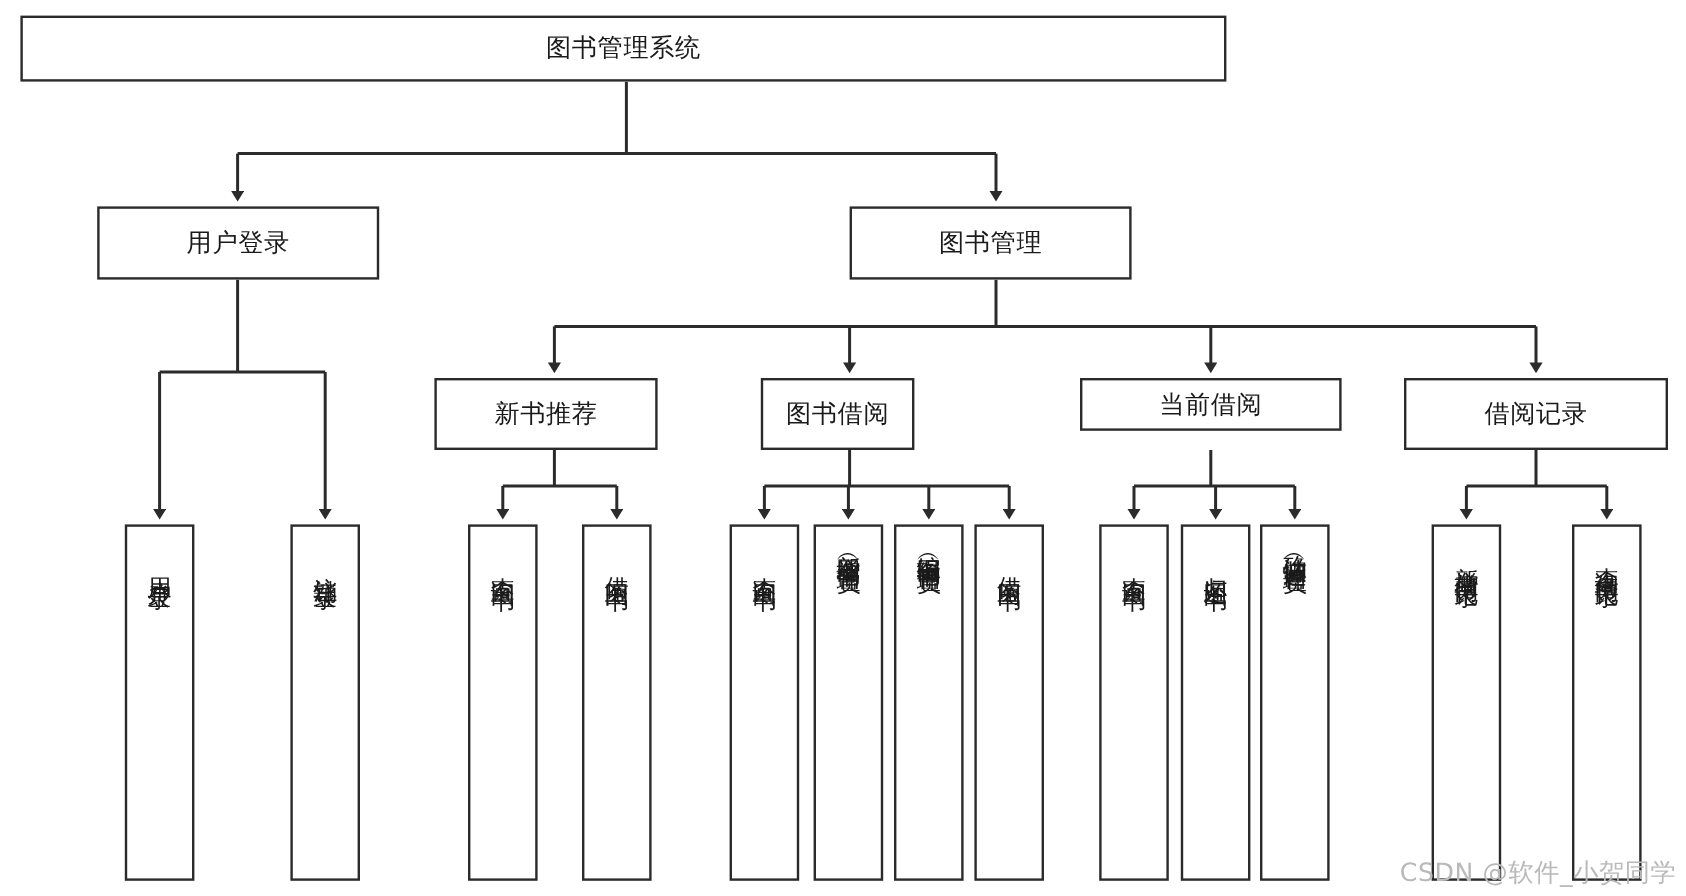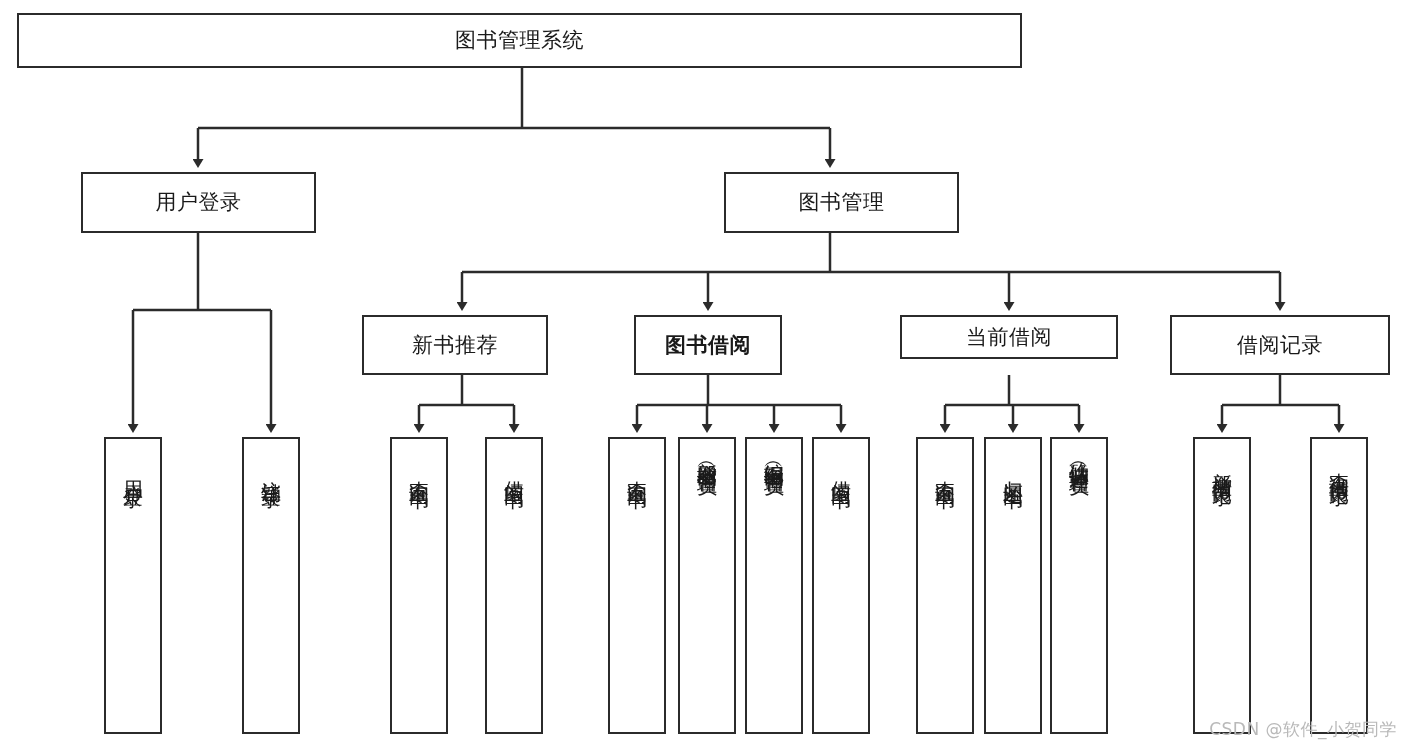--- a/index.html
+++ b/index.html
@@ -55,21 +55,21 @@
     letter-spacing: 3px;
     white-space: nowrap;
   }
   .node.vertical.tall .node-label {
     letter-spacing: 2px;
   }
   .watermark {
     position: absolute;
     right: 8px;
     bottom: 6px;
-    font-size: 17px;
+    font-size: 21px;
     color: #b9b9b9;
     letter-spacing: 0.5px;
     pointer-events: none;
     white-space: nowrap;
   }
 </style>
 </head>
 <body>
 
 <div id="diagram-root">
@@ -124,28 +124,28 @@
     </g>
   </svg>
 
   <div class="node" style="left:17px; top:13px; width:1005px; height:55px;">
     <span class="node-label">图书管理系统</span>
   </div>
 
   <div class="node" style="left:81px; top:172px; width:235px; height:61px;">
     <span class="node-label">用户登录</span>
   </div>
-  <div class="node" style="left:724px; top:172px; width:235px; height:61px;">
+  <div class="node" style="left:708px; top:172px; width:235px; height:61px;">
     <span class="node-label">图书管理</span>
   </div>
 
   <div class="node" style="left:362px; top:315px; width:186px; height:60px;">
     <span class="node-label">新书推荐</span>
   </div>
-  <div class="node" style="left:634px; top:315px; width:148px; height:60px;font-weight:bold;">
+  <div class="node" style="left:634px; top:315px; width:128px; height:60px;">
     <span class="node-label">图书借阅</span>
   </div>
   <div class="node" style="left:900px; top:315px; width:218px; height:44px;">
     <span class="node-label">当前借阅</span>
   </div>
   <div class="node" style="left:1170px; top:315px; width:220px; height:60px;text-align:right;">
     <span class="node-label">借阅记录</span>
   </div>
 
   <div class="node vertical" style="left:104px; top:437px; width:58px; height:297px;">

